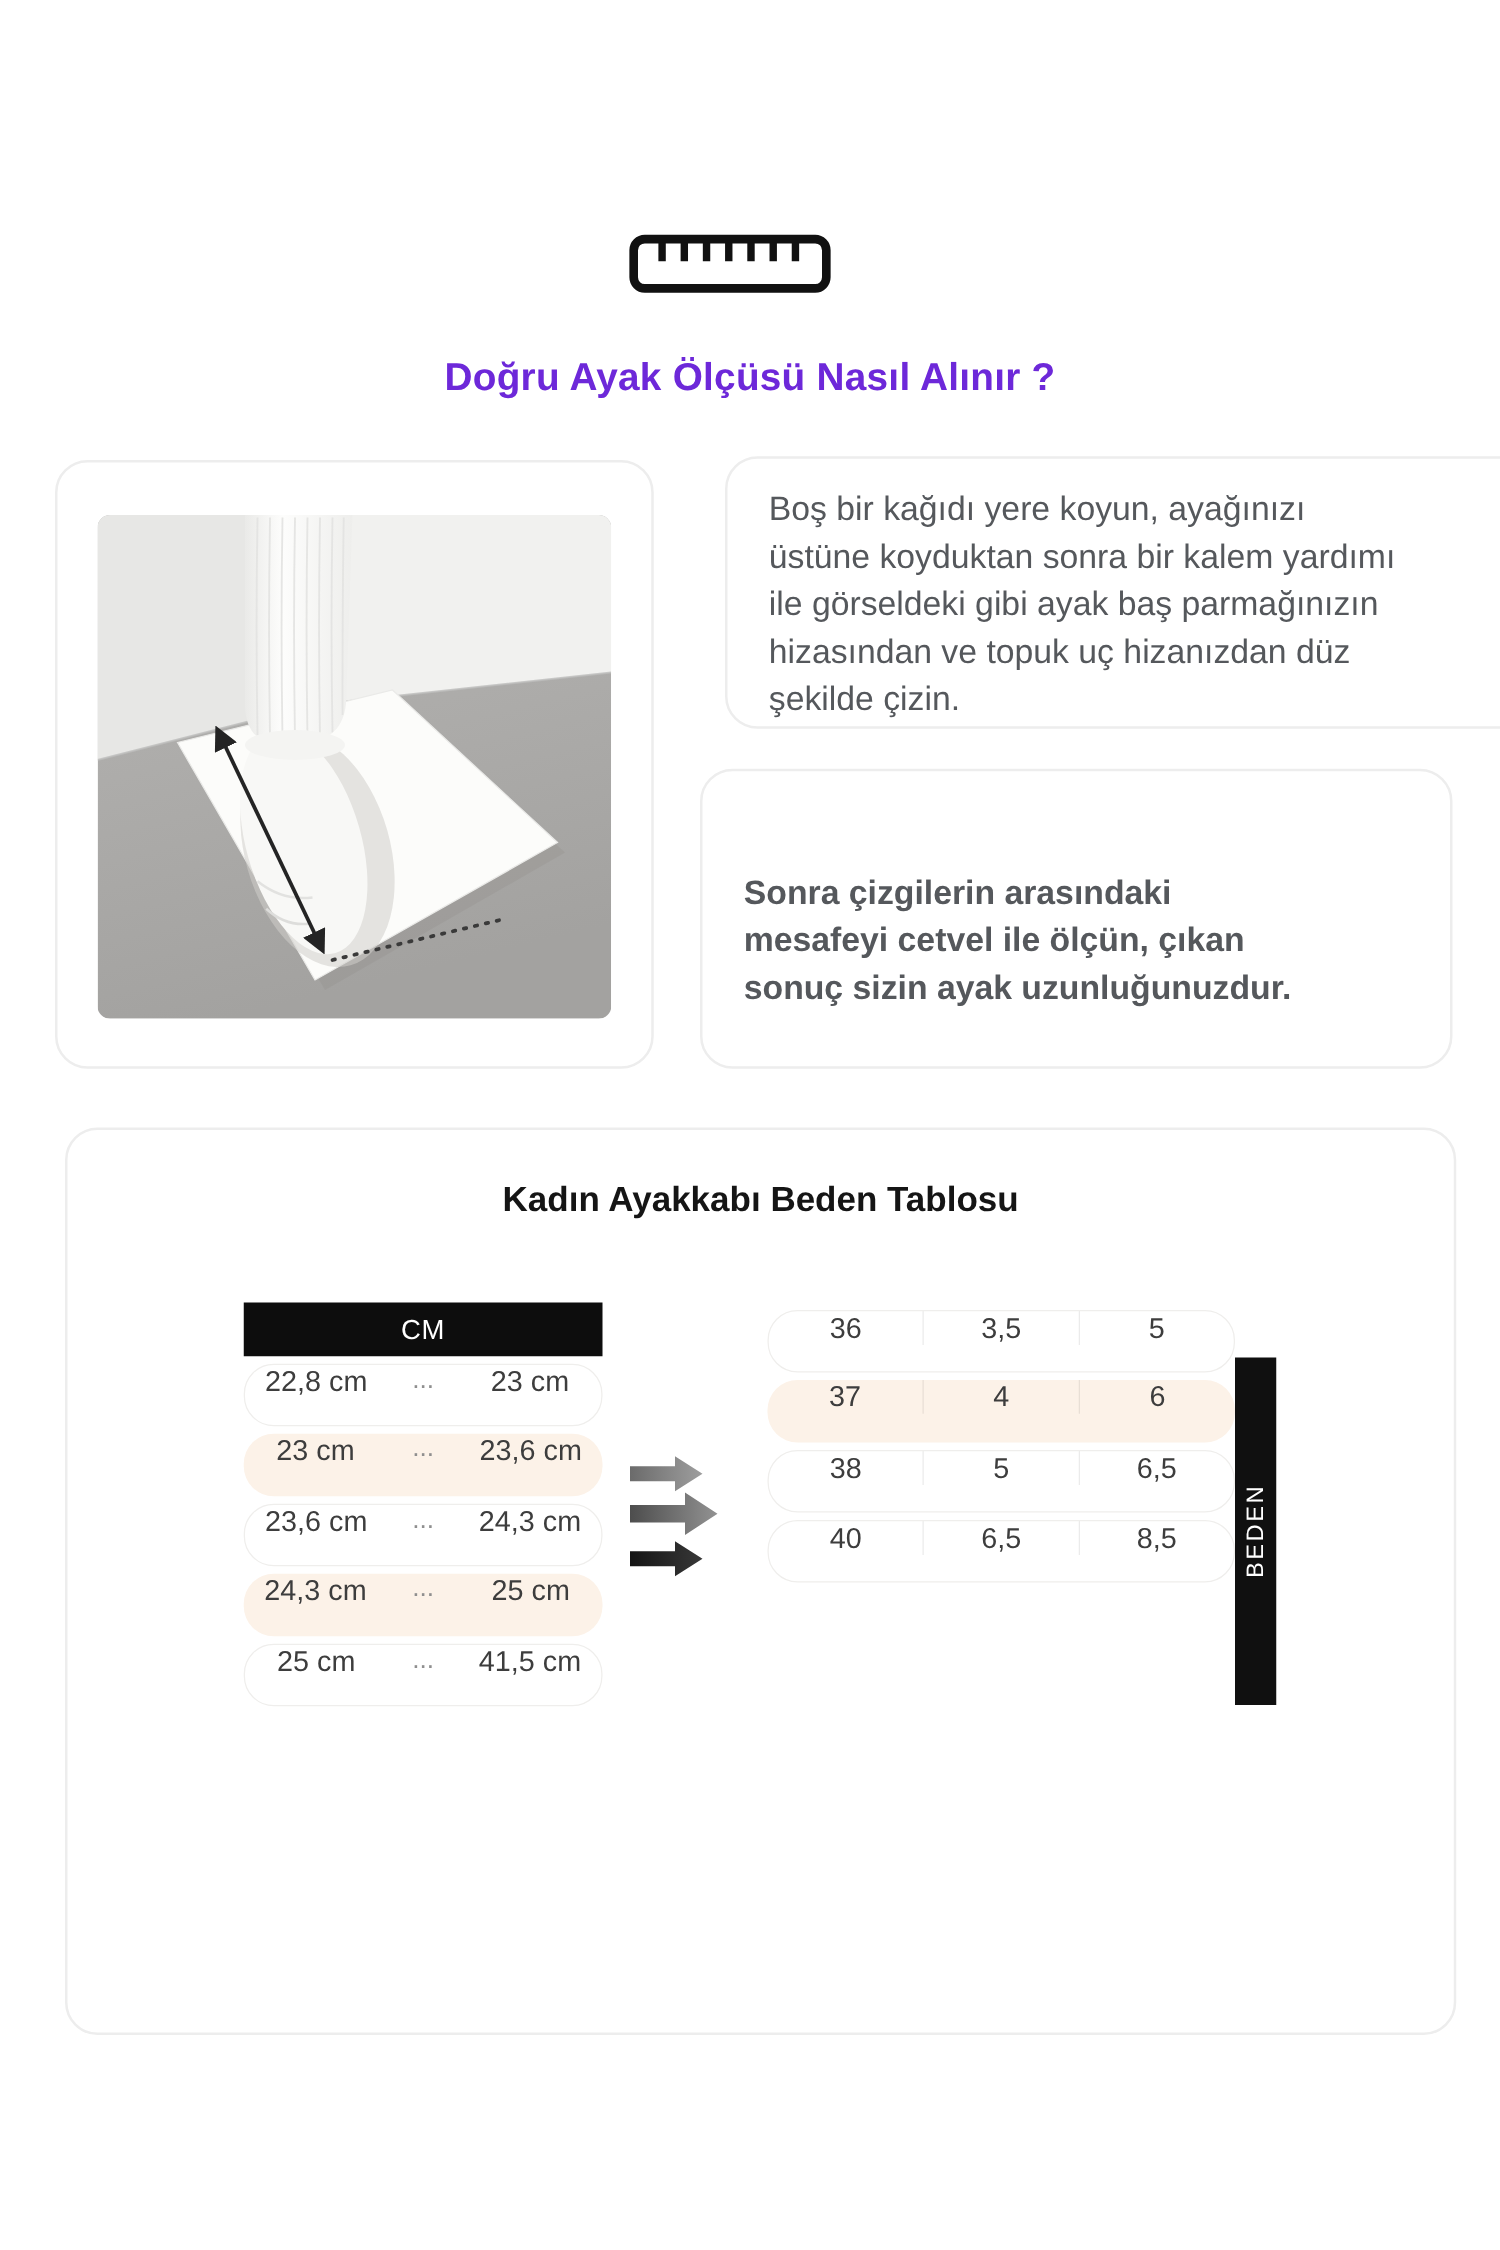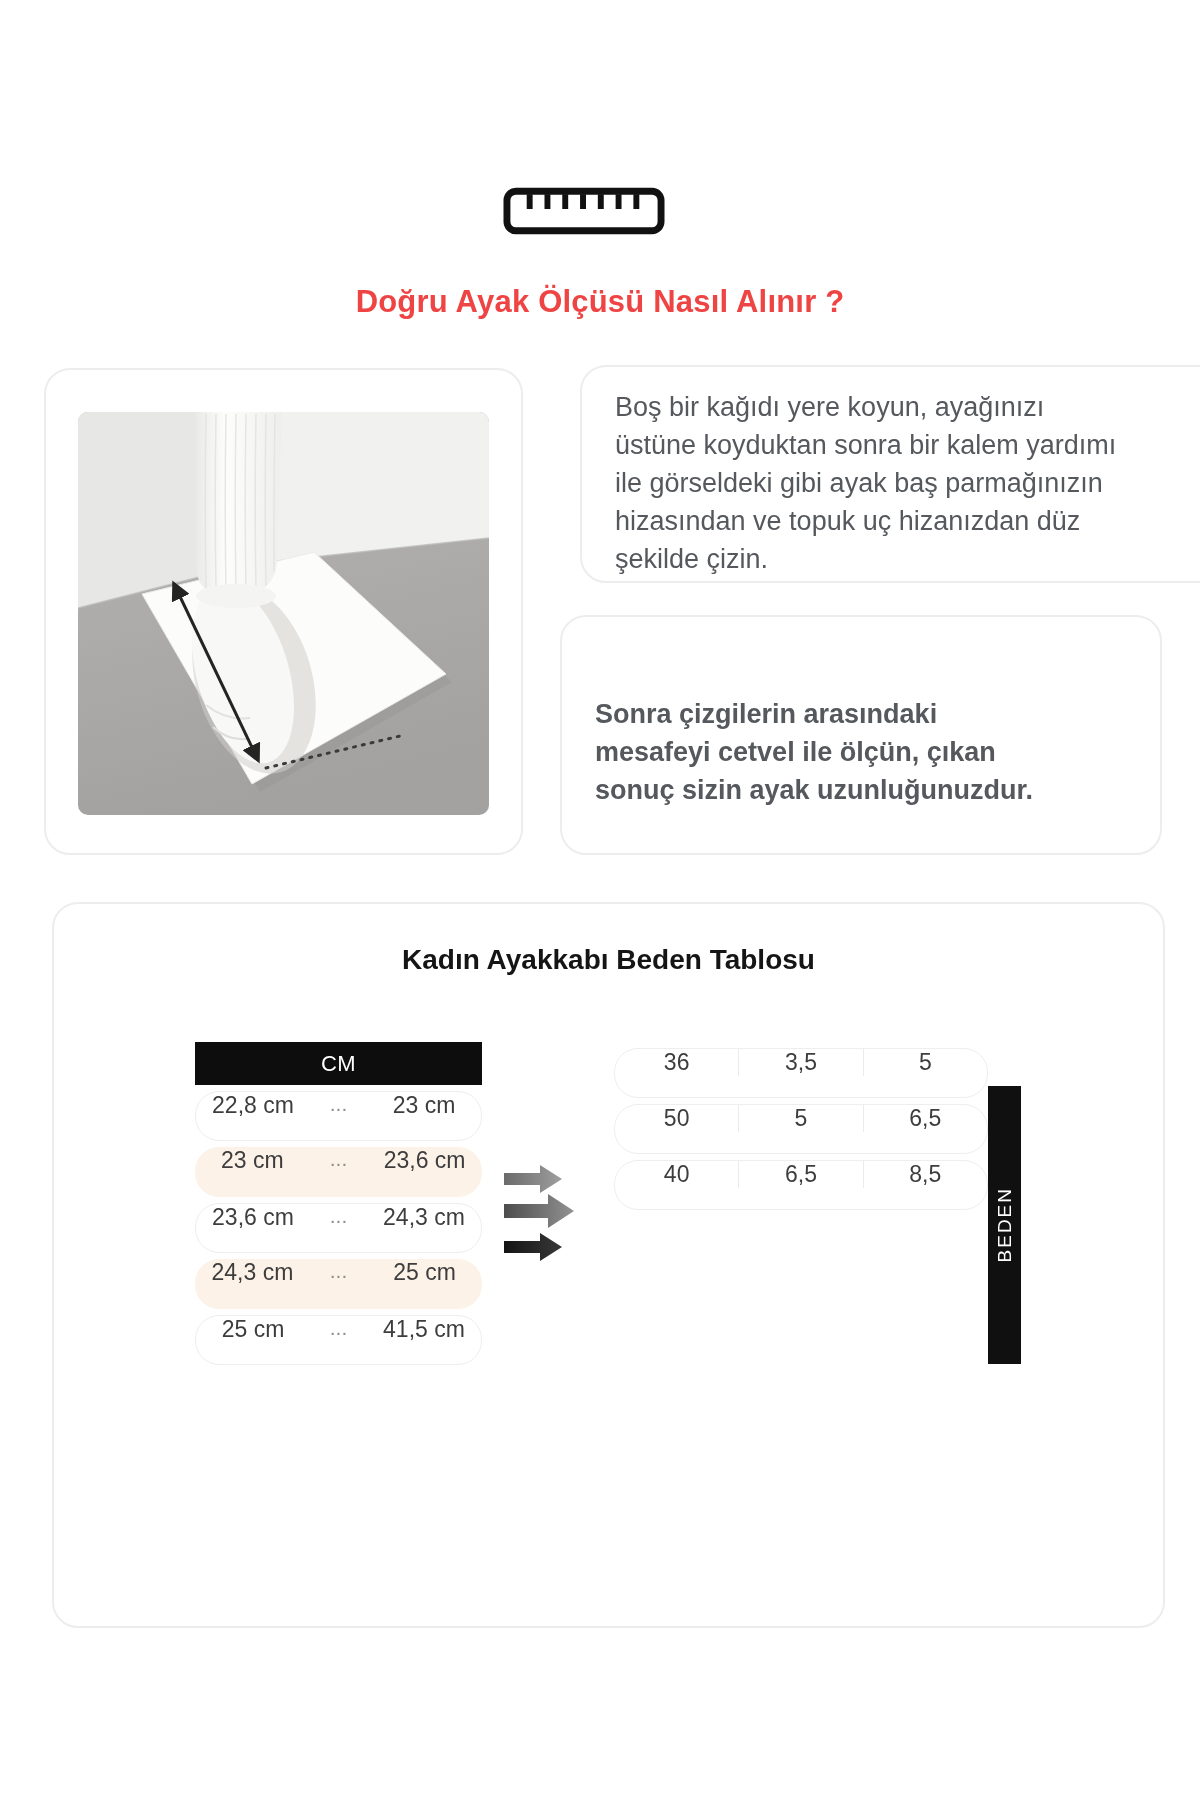--- a/index.html
+++ b/index.html
@@ -9,21 +9,21 @@
     font-family:"Liberation Sans","DejaVu Sans",sans-serif;
     position:relative;
     overflow:hidden;
   }
   .abs{position:absolute;}
 
   
   #ruler-wrap{left:503px;top:186px;width:162px;height:50px;}
   #main-title{
     left:0;top:284px;width:1200px;
-    text-align:center;font-size:31px;font-weight:700;color:#ef4444;
+    text-align:center;font-size:31px;font-weight:700;color:#6d28d9;
     letter-spacing:.2px;
   }
 
   .card{
     border:2px solid #ededed;
     border-radius:26px;
     box-sizing:border-box;
     background:#fff;
   }
   #photo-card{left:44px;top:368px;width:479px;height:487px;}
@@ -225,22 +225,27 @@
     </svg>
   </div>
 
   <div class="tbl" id="intl-table">
 
     <div class="t-row white">
       <span class="icell">36</span>
       <span class="icell">3,5</span>
       <span class="icell">5</span>
     </div>
-    <div class="t-row white">
-      <span class="icell">50</span>
+    <div class="t-row cream">
+      <span class="icell">37</span>
+      <span class="icell">4</span>
+      <span class="icell">6</span>
+    </div>
+    <div class="t-row white">
+      <span class="icell">38</span>
       <span class="icell">5</span>
       <span class="icell">6,5</span>
     </div>
     <div class="t-row white">
       <span class="icell">40</span>
       <span class="icell">6,5</span>
       <span class="icell">8,5</span>
     </div>
   </div>
 

